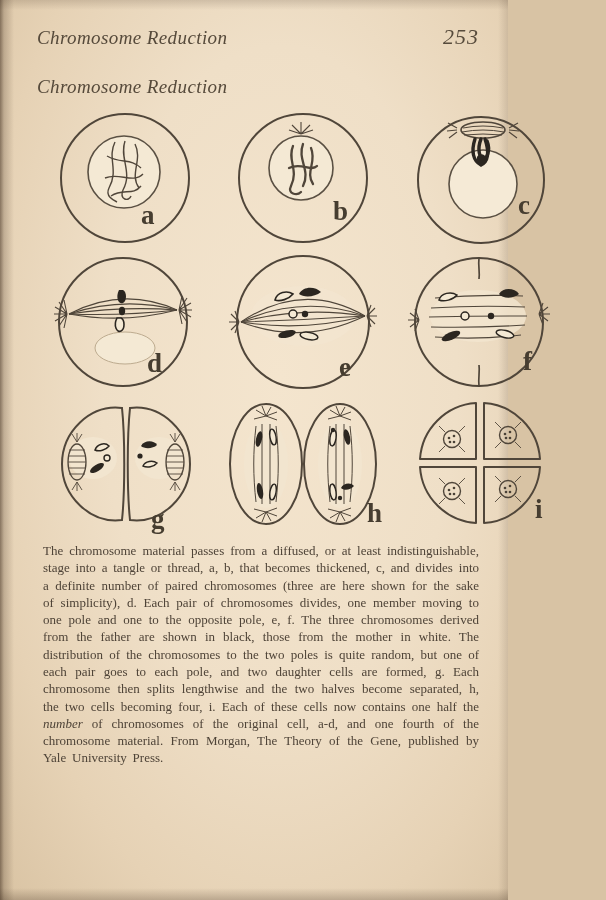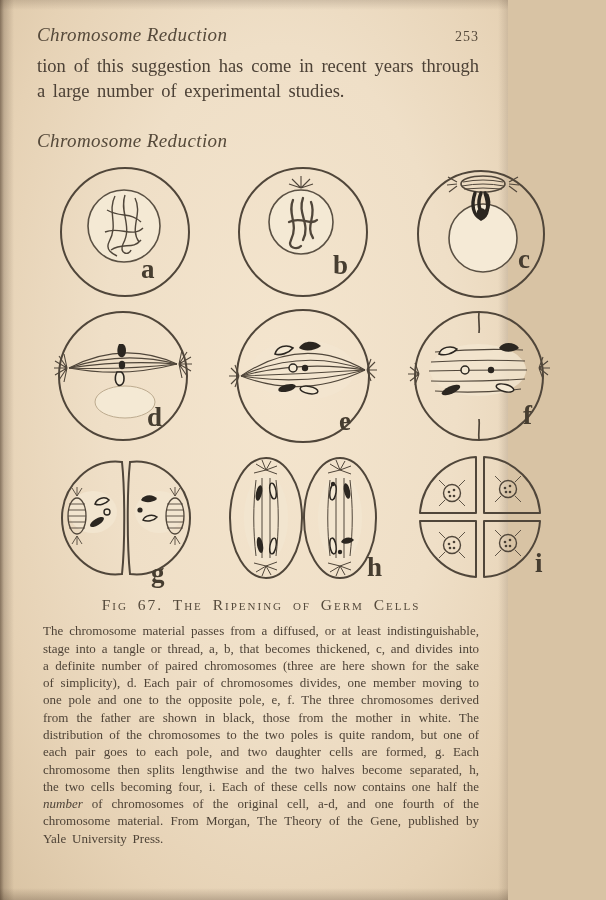--- a/index.html
+++ b/index.html
@@ -22,21 +22,21 @@
       linear-gradient(0deg, rgba(56,38,24,0.25) 0px, rgba(56,38,24,0) 12px);
   }
   .content{
     position:absolute;left:37px;right:29px;top:24px;color:#4c4136;
   }
   .running-header{
     display:flex;justify-content:space-between;align-items:baseline;
     font-size:19px;color:#564a3b;
   }
   .running-header .rh-title{font-style:italic;letter-spacing:.4px;}
-  .running-header .rh-page{font-size:14px;letter-spacing:1px;}
+  .running-header .rh-page{font-size:22px;letter-spacing:1px;font-style:italic;}
   p.bodytext{
     margin:8px 0 0 0;font-size:18.5px;line-height:1.36;text-align:justify;
     word-spacing:3px;color:#4c4136;
   }
   .section-heading{
     margin-top:26px;font-size:19px;font-style:italic;color:#564a3b;letter-spacing:.4px;
   }
   p.indent{ text-indent:32px; margin-top:16px;}
   .figure{margin:10px 0 0 6px;}
   .fig-grid{
@@ -78,21 +78,20 @@
     </defs>
   </svg>
 
   <div class="content">
 
     <div class="running-header">
       <span class="rh-title">Chromosome Reduction</span>
       <span class="rh-page">253</span>
     </div>
 
-    <p class="bodytext">tion of this suggestion has come in recent years through a large number of experimental studies.</p>
 
     <div class="section-heading">Chromosome Reduction</div>
 
 
     <div class="figure">
       <div class="fig-grid">
 
         <div class="cellbox">
           <svg viewBox="0 0 170 142">
             <circle cx="82" cy="70" r="64" fill="url(#stip)" class="ink" stroke-width="2"></circle>
@@ -328,19 +327,18 @@
                   <circle cx="107" cy="100" r="1.3" fill="#4a4136"></circle>
                 <path class="ink" stroke-width="0.9" d="M102,90 l-6,-6 M116,90 l6,-6 M102,104 l-6,6 M116,104 l6,6"></path>
               </g>
             </g>
             <text class="cell-label" x="136" y="126">i</text>
           </svg>
         </div>
 
       </div>
 
-      <div class="fig-caption-title">Fig 67. The Ripening of Germ Cells</div>
 
       <p class="fig-caption"><span>The chromosome material passes from a diffused, or at least indistinguishable, stage into a tangle or thread, a, b, that becomes thickened, c, and divides into a definite number of paired chromosomes (three are here shown for the sake of simplicity), d.  Each pair of chromosomes divides, one member moving to one pole and one to the opposite pole, e, f. The three chromosomes derived from the father are shown in black, those from the mother in white.  The distribution of the chromosomes to the two poles is quite random, but one of each pair goes to each pole, and two daughter cells are formed, g. Each chromosome then splits lengthwise and the two halves become separated, h, the two cells becoming four, i.  Each of these cells now contains one half the </span><em>number</em><span> of chromosomes of the original cell, a-d, and one fourth of the chromosome material.  From Morgan, The Theory of the Gene, published by Yale University Press.</span></p>
     </div>
 
   </div>
 </div>
 
 </body></html>

